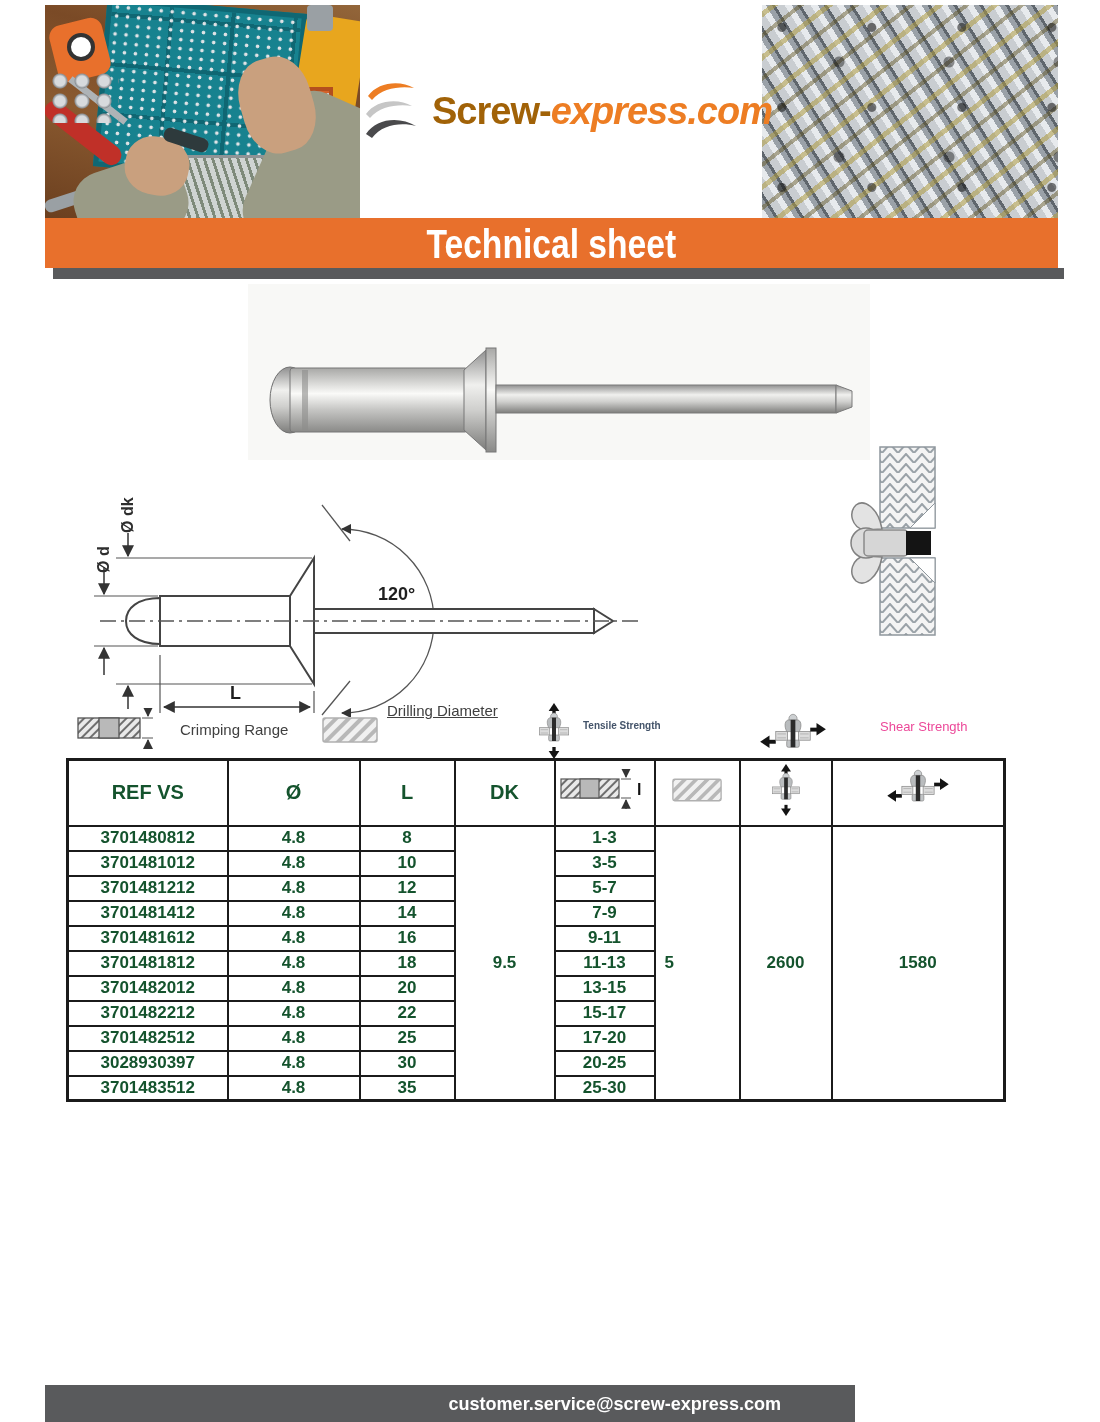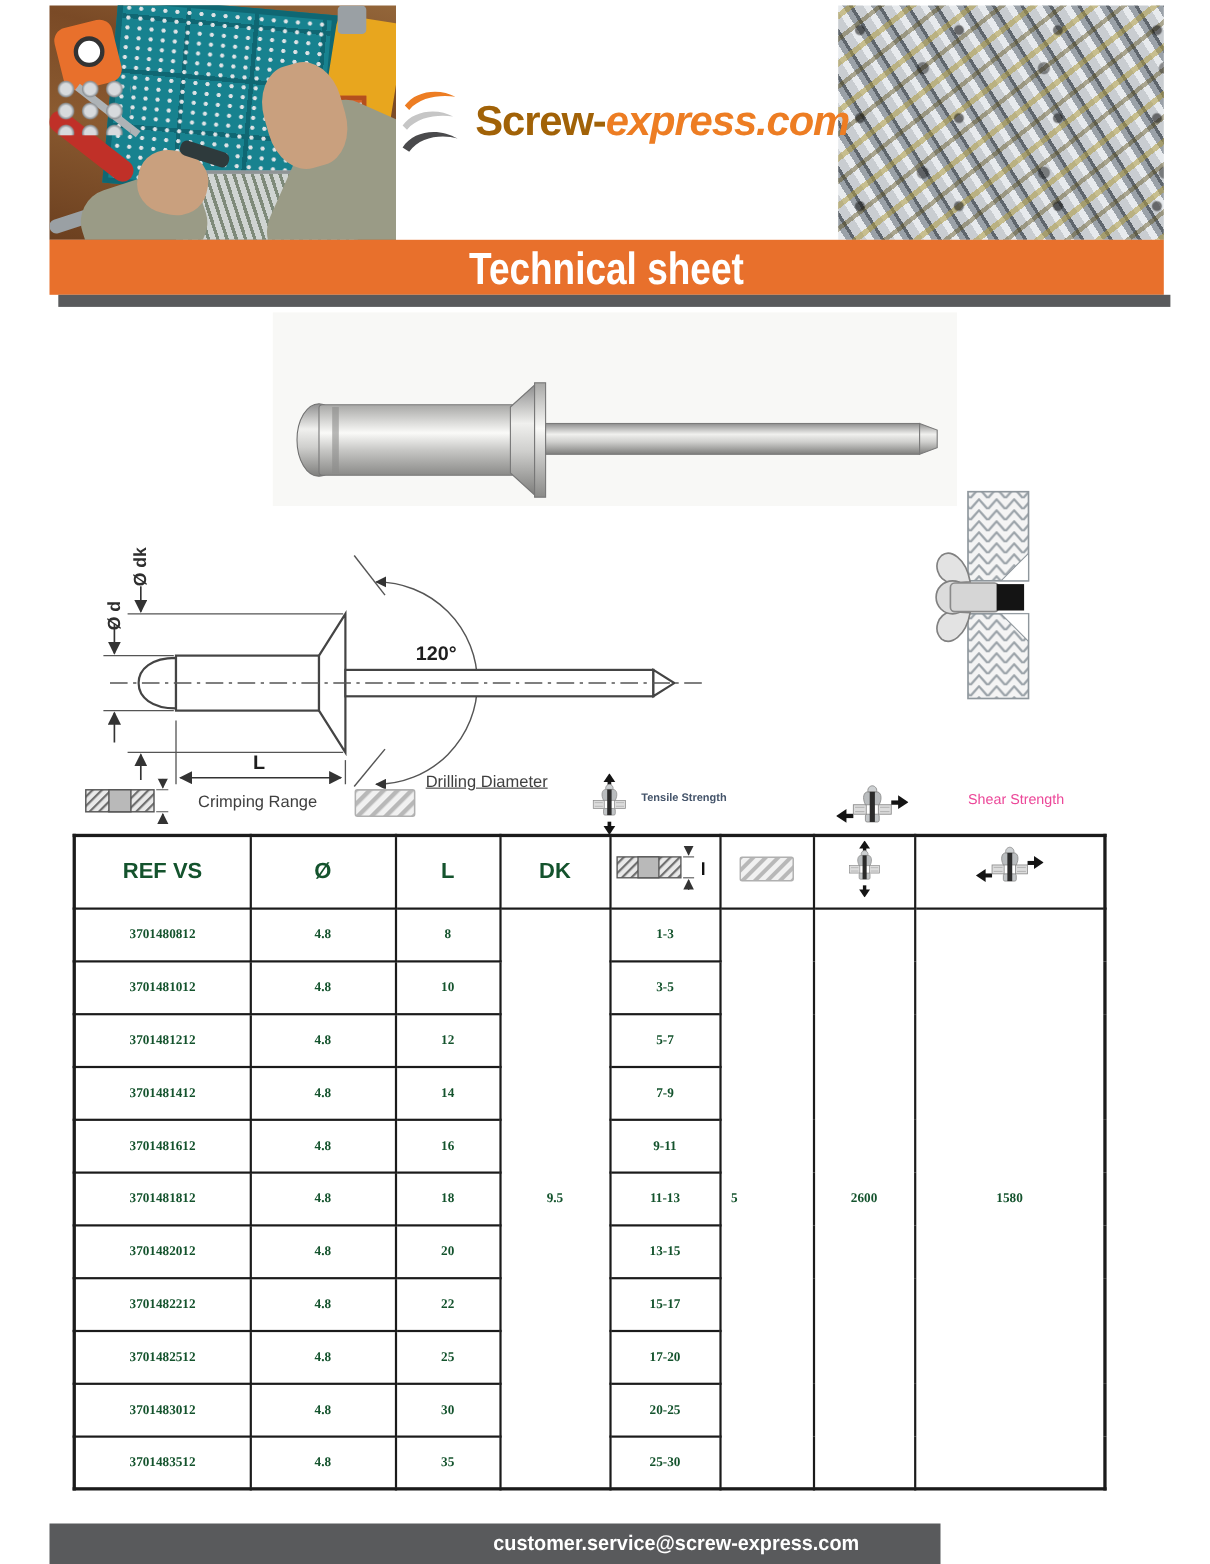--- a/index.html
+++ b/index.html
@@ -36,21 +36,21 @@
 
   
   .legend-label { position:absolute; font-size:15px; color:#404040; white-space:nowrap; }
 
   
   .spec-table { position:absolute; left:66px; top:758px; width:937px; border-collapse:collapse;
     table-layout:fixed; border:3px solid #1b1b1b; }
   .spec-table th, .spec-table td { border:2px solid #1b1b1b; text-align:center; vertical-align:middle;
     font-weight:bold; color:#14532d; }
   .spec-table th { height:66px; font-size:20px; }
-  .spec-table td { height:48px; font-size:12px;font-family:Liberation Serif, serif; }
+  .spec-table td { height:25px; font-size:17px; }
   .spec-table td.left { text-align:left; padding-left:9px; }
 
   
   .footer-bar { position:absolute; left:45px; top:1385px; width:810px; height:37px; background:#595A5C;
     display:flex; align-items:center; justify-content:flex-end; }
   .footer-text { color:#fff; font-size:19px; font-weight:bold; padding-right:78px; transform:scaleX(.95); transform-origin:right; }
 </style>
 </head>
 <body>
 
@@ -339,21 +339,21 @@
           <td>22</td>
           <td>15-17</td>
         </tr>
         <tr>
           <td>3701482512</td>
           <td>4.8</td>
           <td>25</td>
           <td>17-20</td>
         </tr>
         <tr>
-          <td>3701483012</td>
+          <td>3028930397</td>
           <td>4.8</td>
           <td>30</td>
           <td>20-25</td>
         </tr>
         <tr>
           <td>3701483512</td>
           <td>4.8</td>
           <td>35</td>
           <td>25-30</td>
         </tr>

